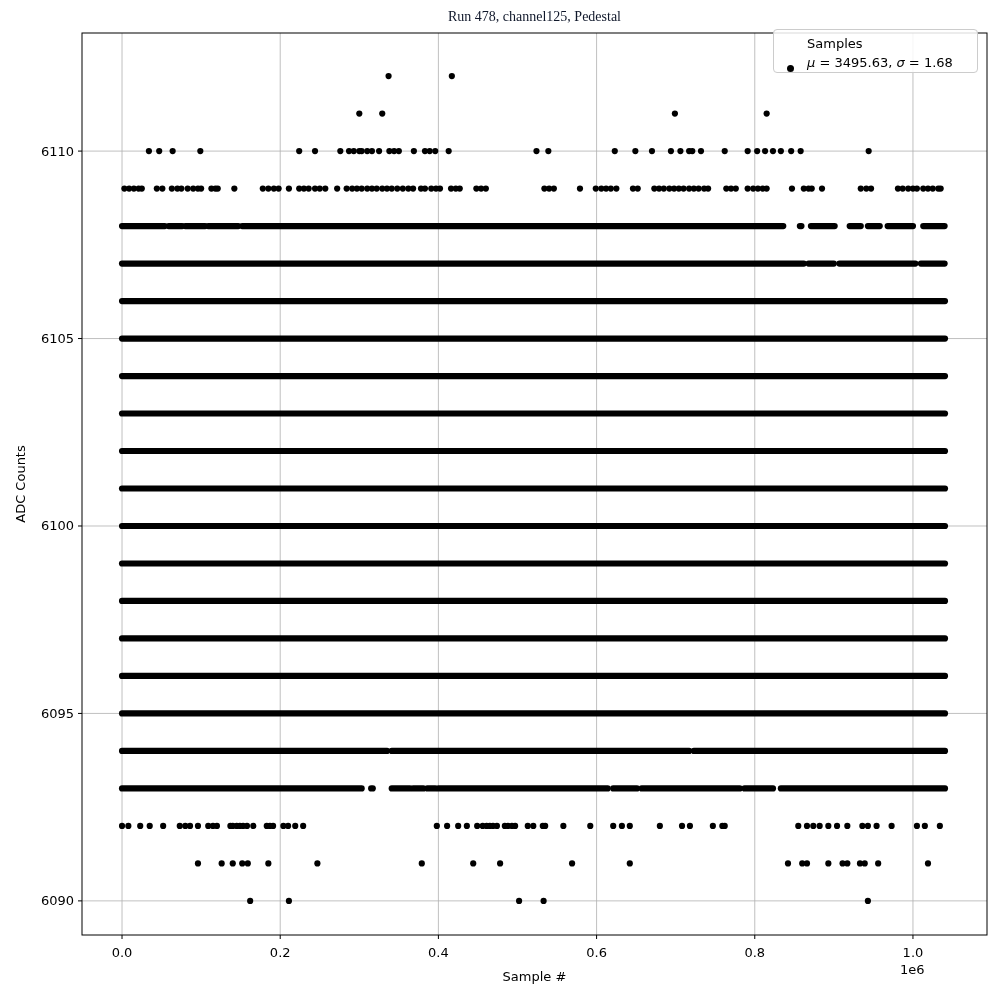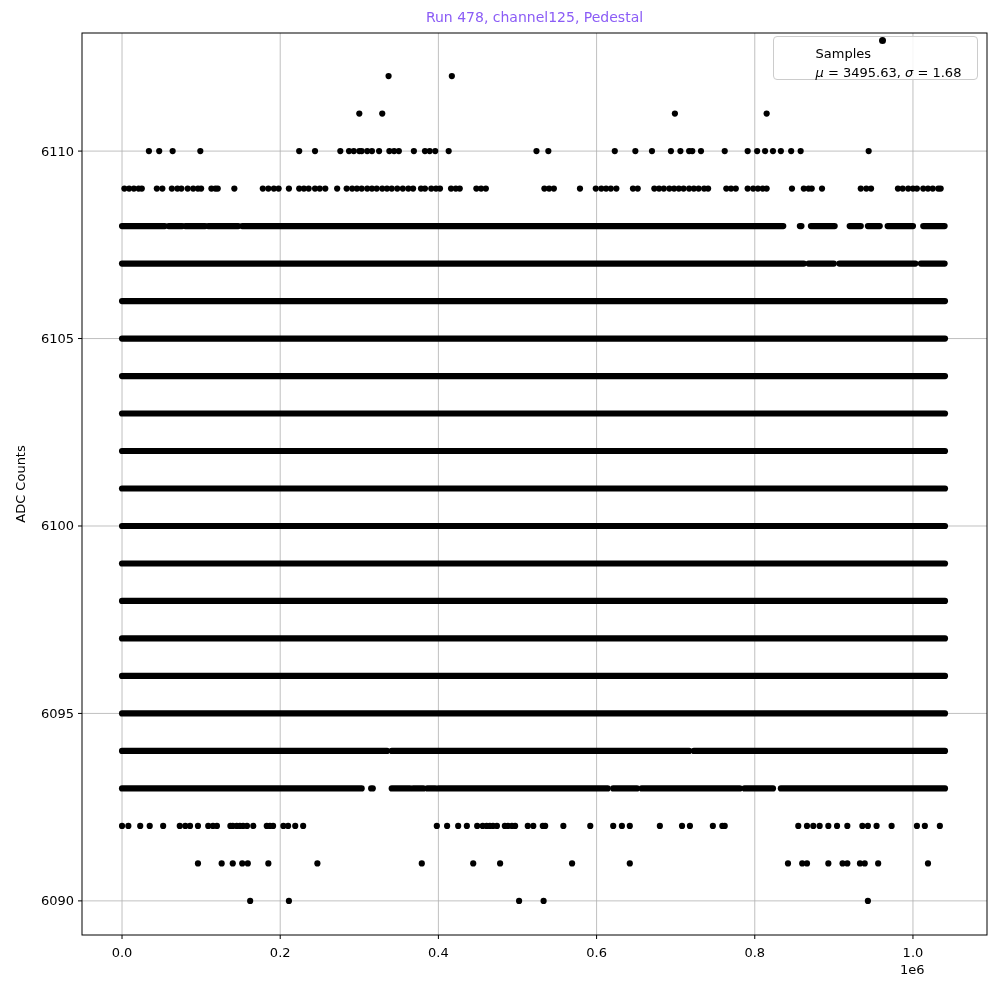--- a/index.html
+++ b/index.html
@@ -1,27 +1,27 @@
 <!DOCTYPE html>
 <html><head>
 <meta charset="utf-8">
 <style>
   html,body{margin:0;padding:0;background:#ffffff;}
   .figure{position:relative;width:1000px;height:1000px;background:#ffffff;
           font-family:"DejaVu Sans","Liberation Sans",sans-serif;color:#000;overflow:hidden;}
   .figure svg{position:absolute;left:0;top:0;}
   .title{position:absolute;left:82px;top:9px;width:905px;text-align:center;
-         font-size:14px;color:#8b5cf6;}
+         font-size:14px;color:#0f172a;font-family:Liberation Serif, serif;}
   .xlabel{position:absolute;left:82px;top:969px;width:905px;text-align:center;font-size:13px;}
   .ylabel{position:absolute;left:20px;top:484px;font-size:13px;white-space:nowrap;
           transform:translate(-50%,-50%) rotate(-90deg);}
   .offset-label{position:absolute;left:900px;top:962px;width:87px;font-size:13px;}
-  .legend{position:absolute;left:773px;top:36px;width:205px;height:44px;box-sizing:border-box;
+  .legend{position:absolute;left:773px;top:29px;width:205px;height:44px;box-sizing:border-box;
           border:1px solid #cccccc;border-radius:4px;background:rgba(255,255,255,0.85);
-          display:flex;align-items:center;padding-left:13px;flex-direction:column;}
+          display:flex;align-items:flex-end;padding-left:13px;}
   .legend-marker{width:7px;height:7px;border-radius:50%;background:#000;flex:0 0 auto;}
   .legend-text{margin-left:13px;font-size:13px;line-height:19px;}
   .legend-text span{white-space:pre;}
 </style>
 </head>
 <body>
 
 <div class="figure">
   <svg id="plot" width="1000" height="1000">
       <line x1="122.02184932704073" y1="33" x2="122.02184932704073" y2="935" stroke="#b0b0b0" stroke-width="0.8"></line>
@@ -341,20 +341,21 @@
       <text x="74" y="717.9364089775569" text-anchor="end" font-size="13" font-family="&quot;DejaVu Sans&quot;,&quot;Liberation Sans&quot;,sans-serif" fill="#000">6095</text>
       <line x1="78" y1="525.988362427262" x2="82" y2="525.988362427262" stroke="#000000" stroke-width="1"></line>
       <text x="74" y="530.488362427262" text-anchor="end" font-size="13" font-family="&quot;DejaVu Sans&quot;,&quot;Liberation Sans&quot;,sans-serif" fill="#000">6100</text>
       <line x1="78" y1="338.5403158769671" x2="82" y2="338.5403158769671" stroke="#000000" stroke-width="1"></line>
       <text x="74" y="343.0403158769671" text-anchor="end" font-size="13" font-family="&quot;DejaVu Sans&quot;,&quot;Liberation Sans&quot;,sans-serif" fill="#000">6105</text>
       <line x1="78" y1="151.09226932667215" x2="82" y2="151.09226932667215" stroke="#000000" stroke-width="1"></line>
       <text x="74" y="155.59226932667215" text-anchor="end" font-size="13" font-family="&quot;DejaVu Sans&quot;,&quot;Liberation Sans&quot;,sans-serif" fill="#000">6110</text>
     </svg>
 
   <div class="title">Run 478, channel125, Pedestal</div>
+  <div class="xlabel">Sample #</div>
   <div class="ylabel">ADC Counts</div>
   <div class="offset-label">1e6</div>
 
   <div class="legend">
     <span class="legend-marker"></span>
     <div class="legend-text">
       <div>Samples</div>
       <div><i>μ</i><span> = </span><span>3495.63</span><span>, </span><i>σ</i><span> = </span><span>1.68</span></div>
     </div>
   </div>

